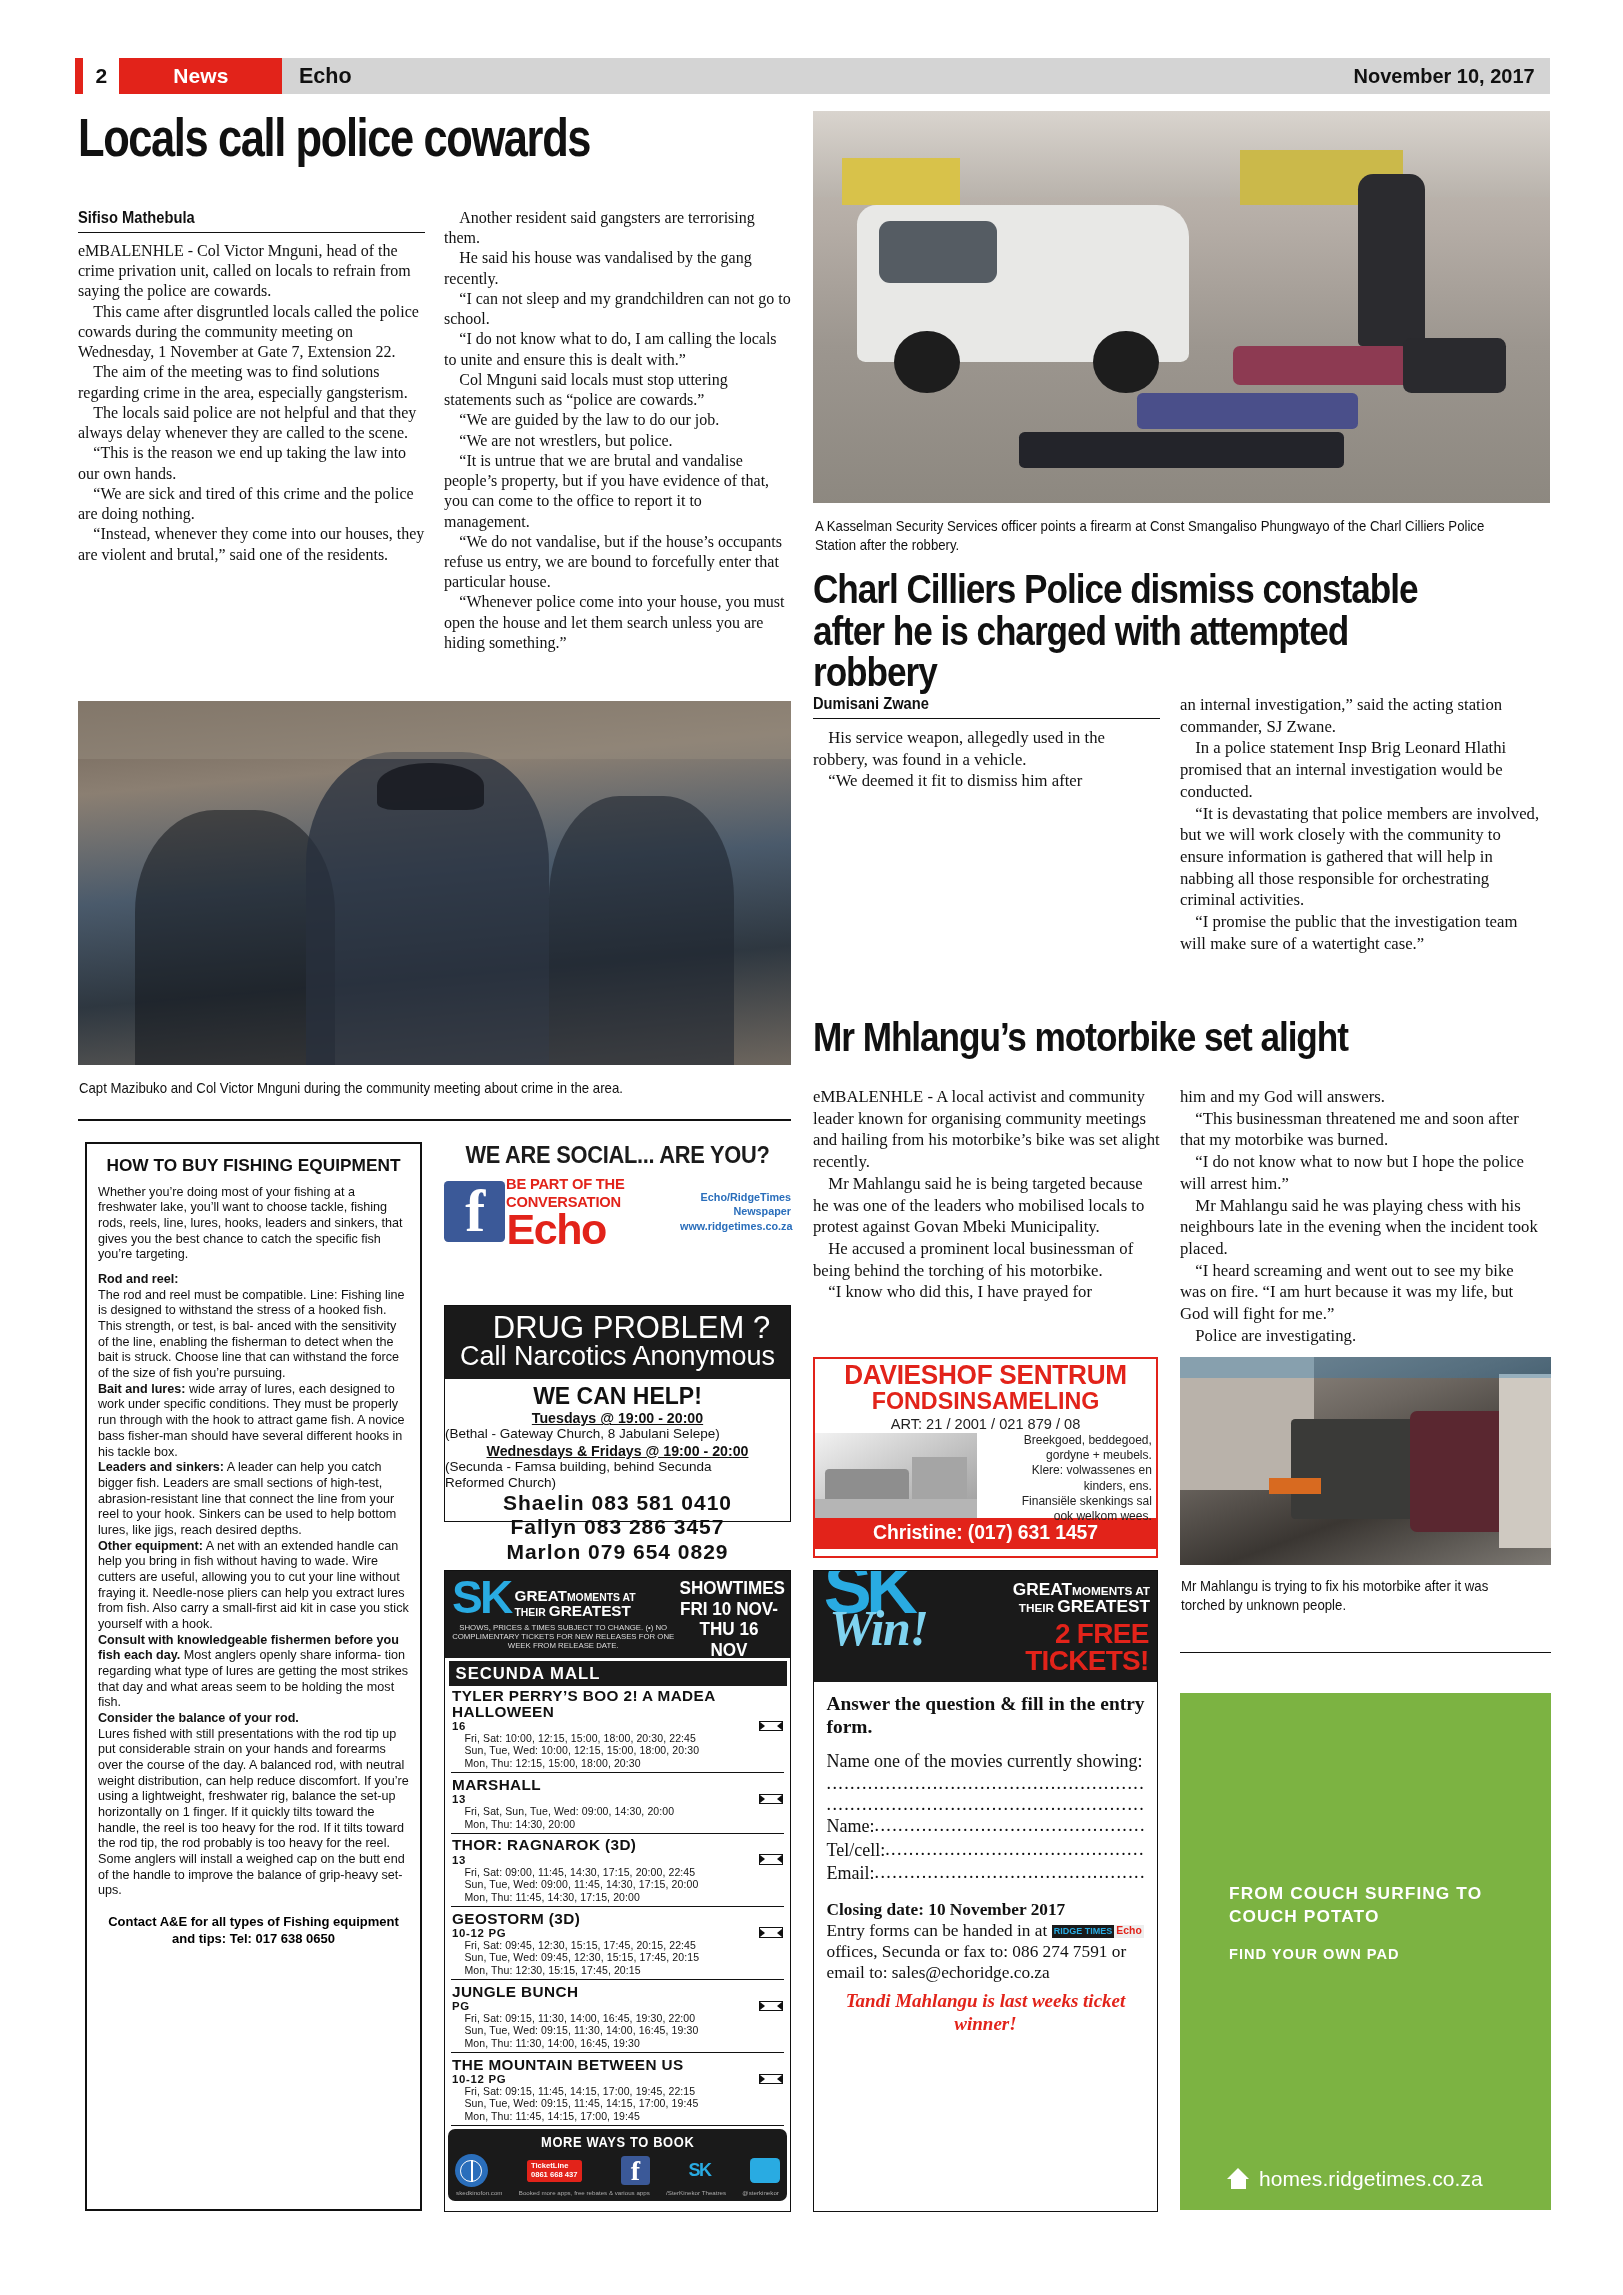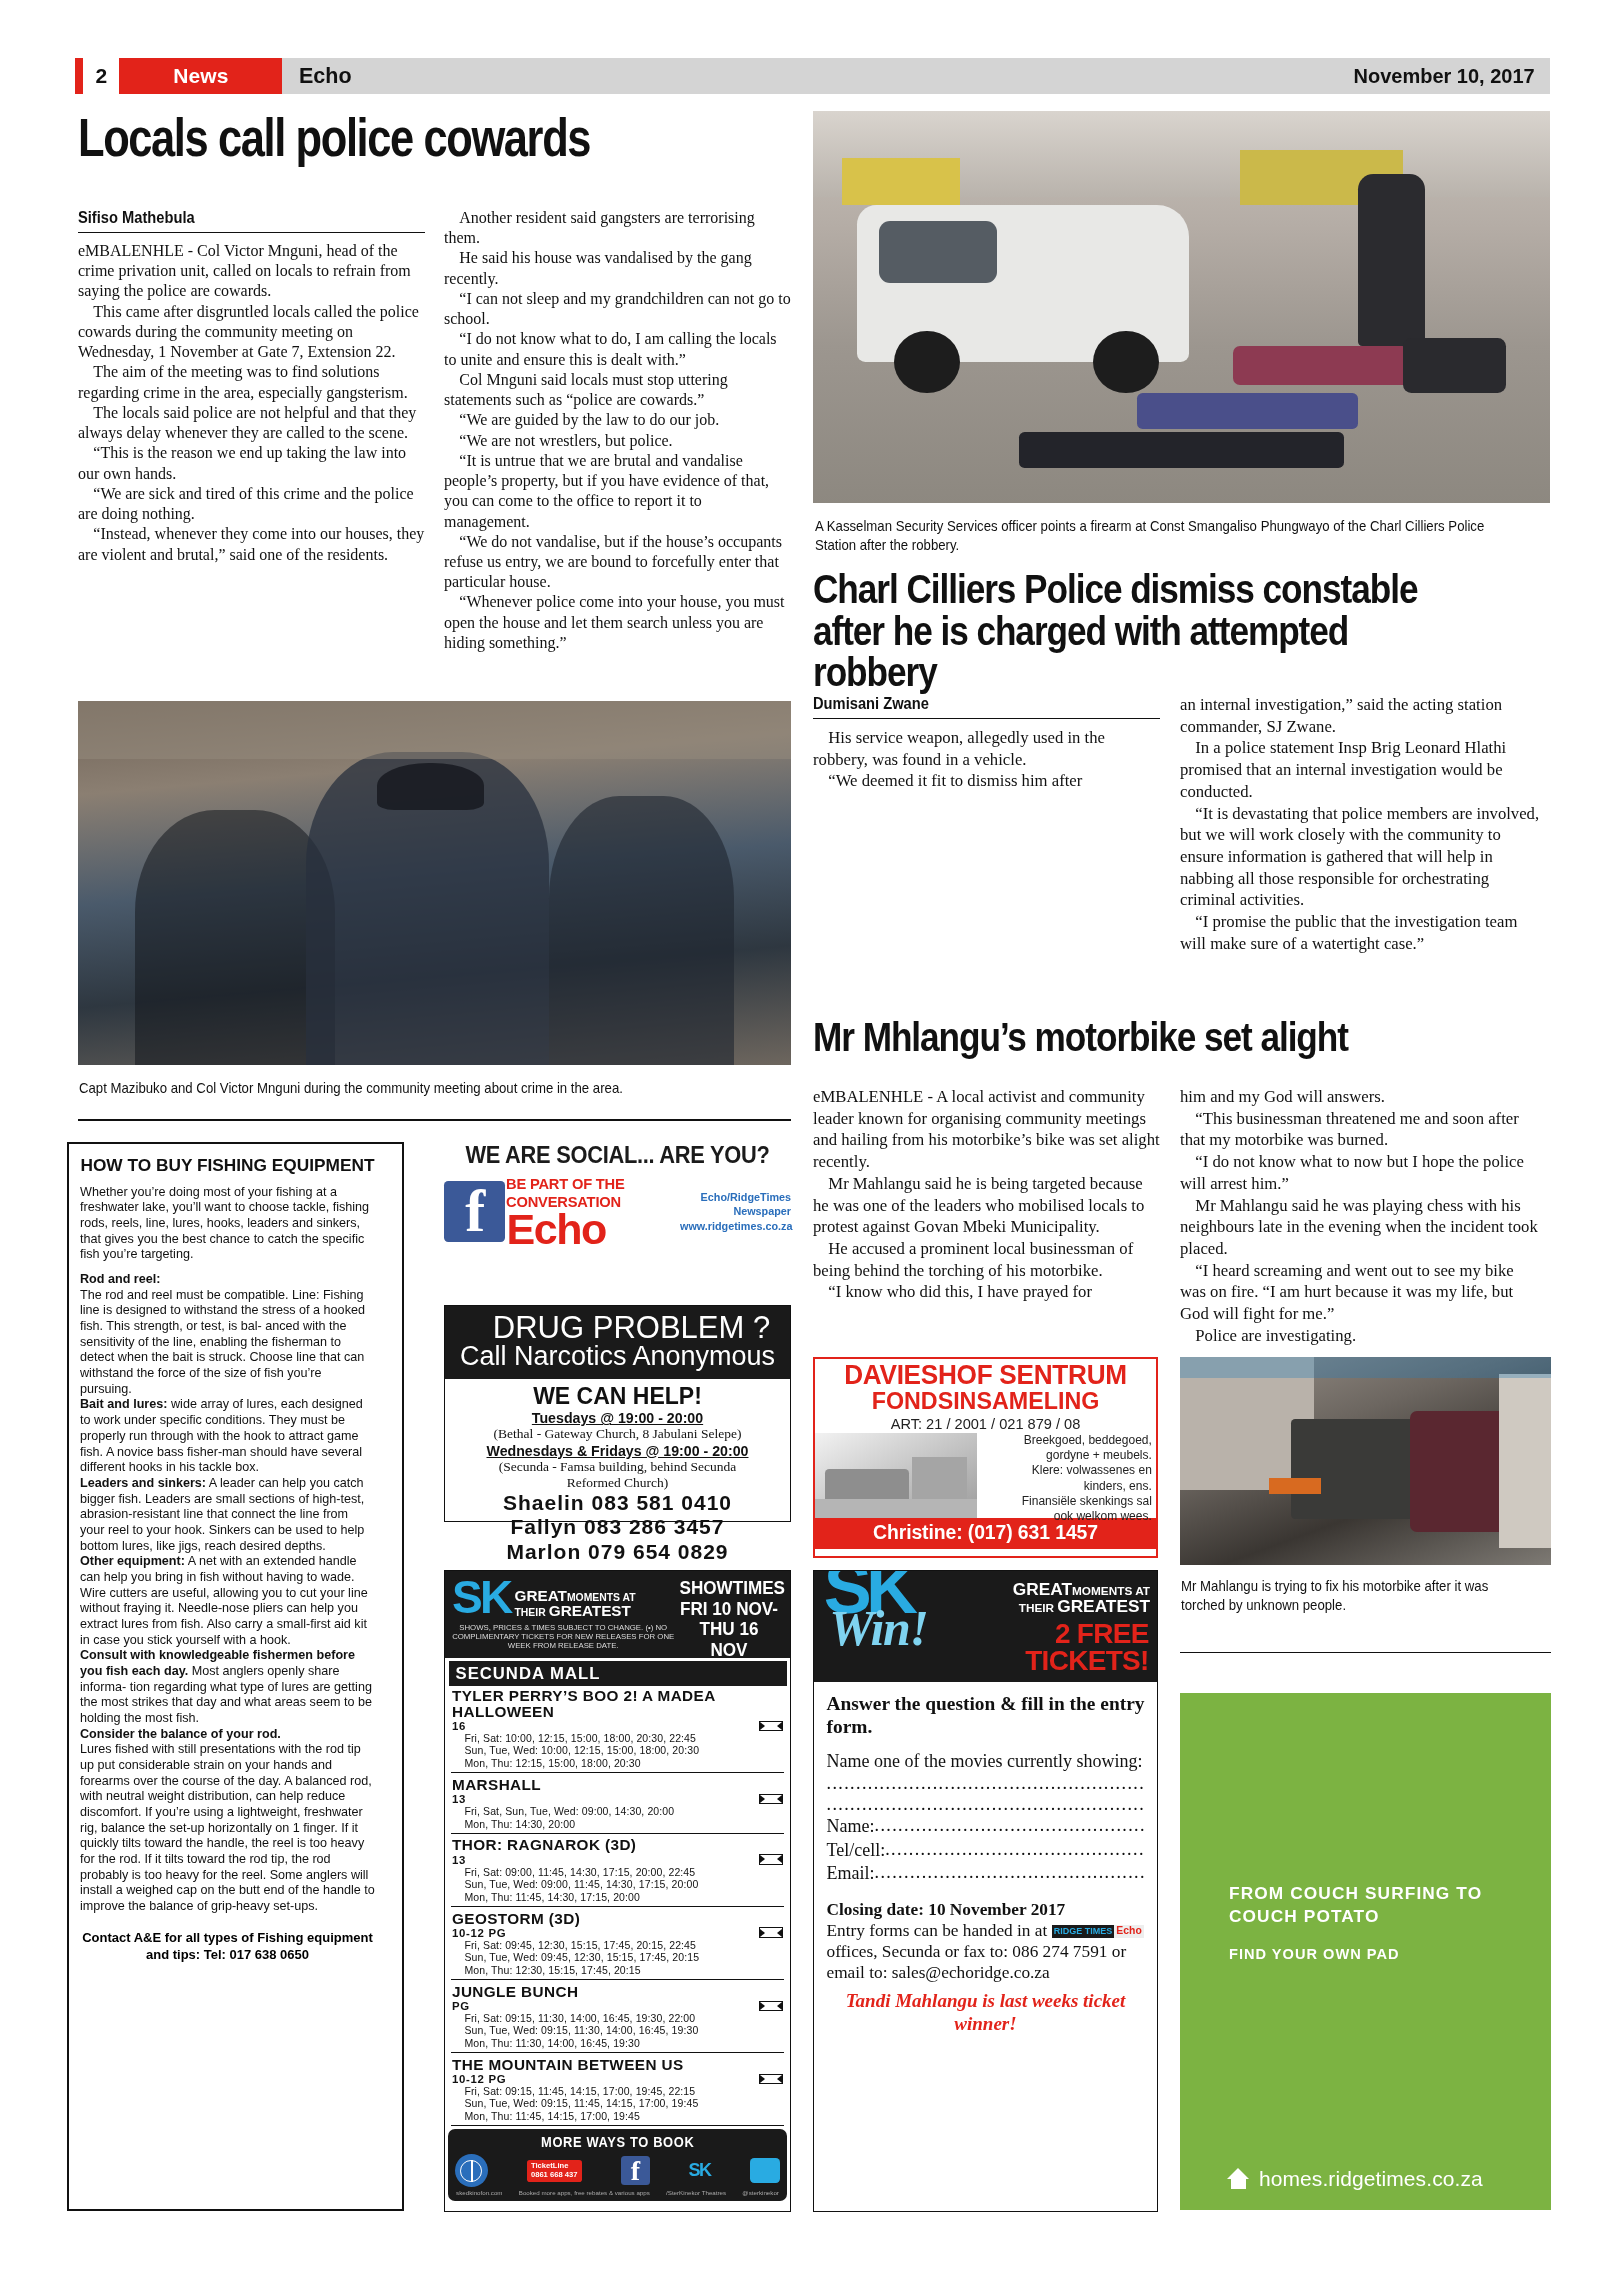--- a/index.html
+++ b/index.html
@@ -38,22 +38,22 @@
 
   
   .photo { background: #b8b4b0; overflow: hidden; position: relative; }
   .caption { font-family: "Liberation Sans", sans-serif; font-size: 14.2px; line-height: 1.32; color: #111;
              transform: scaleX(.93); transform-origin: left top; }
 
   .hrule { border-top: 2.1px solid #111; }
   .thinrule { border-top: 1px solid #111; }
 
   
-  .fishbox { position: absolute; left: 67px; top: 1142px; width: 337px; height: 1069px;
-             border: 2.1px solid #111; background:#fff; padding: 11px 27px 7px 11px; }
+  .fishbox { position: absolute; left: 85px; top: 1142px; width: 337px; height: 1069px;
+             border: 2.1px solid #111; background:#fff; padding: 11px 11px 7px 11px; }
   .fishbox h2 { font-family: "Liberation Sans", sans-serif; font-weight: bold; font-size: 17.3px; text-align: center;
                 line-height: 1.16; margin-bottom: 9.7px; color:#111; }
   .fishbox .body { font-family: "Liberation Sans", sans-serif; font-size: 12.6px; line-height: 1.245; color: #111; }
   .fishbox .body p { margin-bottom: 0; }
   .fishbox .body .gap { height: 9px; }
   .fishbox b { font-weight: bold; }
   .fishbox .contact { font-family: "Liberation Sans", sans-serif; font-weight: bold; font-size: 13px;
                       text-align: center; line-height: 1.3; margin-top: 15.3px; }
 
   
@@ -74,21 +74,21 @@
 
   
   .drugad { position: absolute; left: 444px; top: 1305px; width: 347px; height: 217px; border: 1.4px solid #111; background: #fff; }
   .drug-top { background: #1a1a1a; padding: 7px 0 8.3px 0; }
   .drug-l1 { font-family: "Liberation Sans", sans-serif; font-size: 31px; color: #fff; text-align: center;
              letter-spacing: 0px; line-height: .98; padding-left: 28px; }
   .drug-l2 { font-family: "Liberation Sans", sans-serif; font-size: 27px; color: #fff; text-align: center; line-height: 1.02; }
   .drug-help { font-family: "Liberation Sans", sans-serif; font-weight: bold; font-size: 23px; text-align: center; margin-top: 4.2px; color:#111; }
   .drug-when { font-family: "Liberation Sans", sans-serif; font-weight: bold; font-size: 14.2px; text-align: center;
                text-decoration: underline; color: #111; }
-  .drug-where { font-family: Liberation Serif, serif; font-size: 13.5px; text-align: center; color: #111; line-height: 1.2; }
+  .drug-where { font-family: Liberation Sans, sans-serif; font-size: 13.5px; color: #111; line-height: 1.2; }
   .drug-name { font-family: "Liberation Sans", sans-serif; font-weight: bold; font-size: 21px; text-align: center;
                letter-spacing: 1px; color: #111; line-height: 1.16; }
 
   
   .skbox { position: absolute; left: 444px; top: 1570px; width: 347px; height: 642px; background: #fff; border: 1.4px solid #111; }
   .sk-header { background: #1a1a1a; height: 87px; display: flex; padding: 7px 5.6px 4.2px 7px; }
   .sk-logo-area { flex: 1; }
   .sk-logo { display: flex; align-items: flex-start; }
   .sk-mark { font-family: "Liberation Sans", sans-serif; font-weight: bold; font-size: 46px; color: #29abe2;
              line-height: .85; letter-spacing: -2.8px; }

